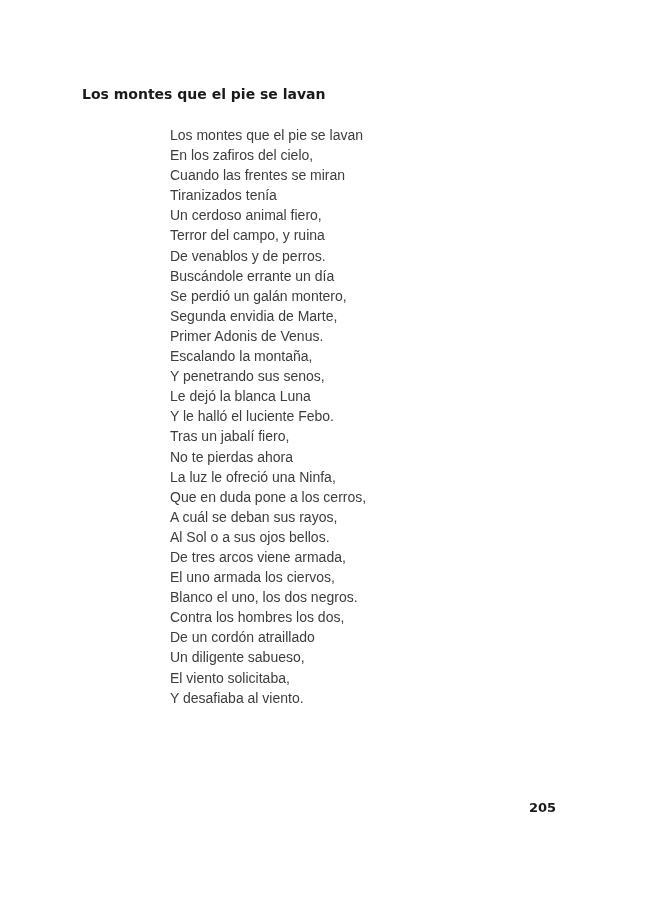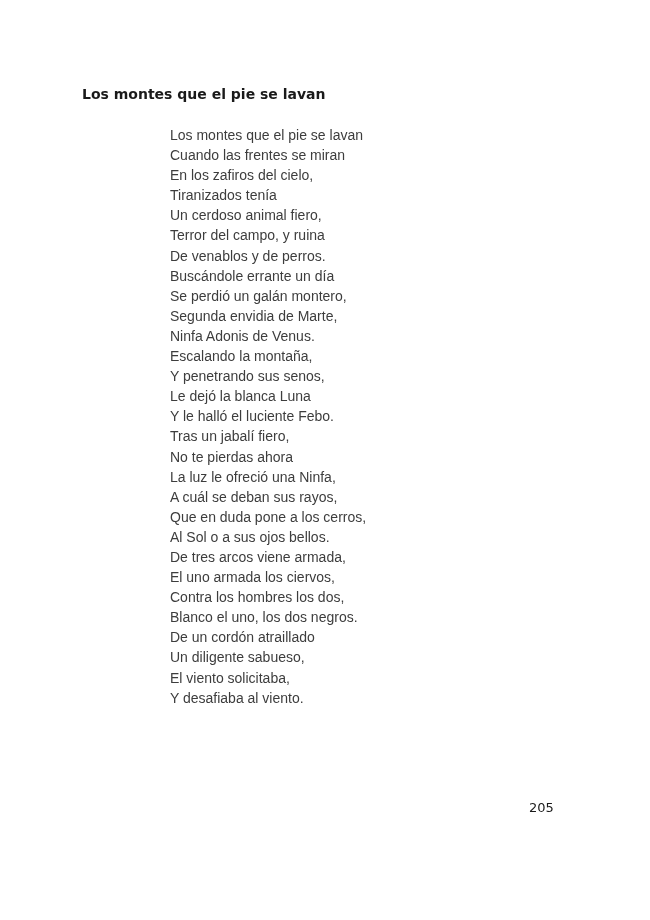--- a/index.html
+++ b/index.html
@@ -46,57 +46,57 @@
       line-height: 20.1px;
       height: 20.1px;
       color: #3d3d3d;
       white-space: nowrap;
     }
     .page-number {
       position: absolute;
       left: 529px;
       top: 800px;
       font-family: "DejaVu Sans", sans-serif;
-      font-weight: normal;
+      font-weight: bold;
       font-size: 13px;
       color: #1a1a1a;
     }
   </style>
 </head>
 <body>
 
 <div class="page">
   <h2 class="poem-title">Los montes que el pie se lavan</h2>
 
   <ul class="poem-body">
     <li class="poem-line">Los montes que el pie se lavan</li>
+    <li class="poem-line">En los zafiros del cielo,</li>
     <li class="poem-line">Cuando las frentes se miran</li>
-    <li class="poem-line">En los zafiros del cielo,</li>
     <li class="poem-line">Tiranizados tenía</li>
     <li class="poem-line">Un cerdoso animal fiero,</li>
     <li class="poem-line">Terror del campo, y ruina</li>
     <li class="poem-line">De venablos y de perros.</li>
     <li class="poem-line">Buscándole errante un día</li>
     <li class="poem-line">Se perdió un galán montero,</li>
     <li class="poem-line">Segunda envidia de Marte,</li>
-    <li class="poem-line">Ninfa Adonis de Venus.</li>
+    <li class="poem-line">Primer Adonis de Venus.</li>
     <li class="poem-line">Escalando la montaña,</li>
     <li class="poem-line">Y penetrando sus senos,</li>
     <li class="poem-line">Le dejó la blanca Luna</li>
     <li class="poem-line">Y le halló el luciente Febo.</li>
     <li class="poem-line">Tras un jabalí fiero,</li>
     <li class="poem-line">No te pierdas ahora</li>
     <li class="poem-line">La luz le ofreció una Ninfa,</li>
+    <li class="poem-line">Que en duda pone a los cerros,</li>
     <li class="poem-line">A cuál se deban sus rayos,</li>
-    <li class="poem-line">Que en duda pone a los cerros,</li>
     <li class="poem-line">Al Sol o a sus ojos bellos.</li>
     <li class="poem-line">De tres arcos viene armada,</li>
     <li class="poem-line">El uno armada los ciervos,</li>
+    <li class="poem-line">Blanco el uno, los dos negros.</li>
     <li class="poem-line">Contra los hombres los dos,</li>
-    <li class="poem-line">Blanco el uno, los dos negros.</li>
     <li class="poem-line">De un cordón atraillado</li>
     <li class="poem-line">Un diligente sabueso,</li>
     <li class="poem-line">El viento solicitaba,</li>
     <li class="poem-line">Y desafiaba al viento.</li>
   </ul>
 
   <div class="page-number">205</div>
 </div>
 
 </body></html>

